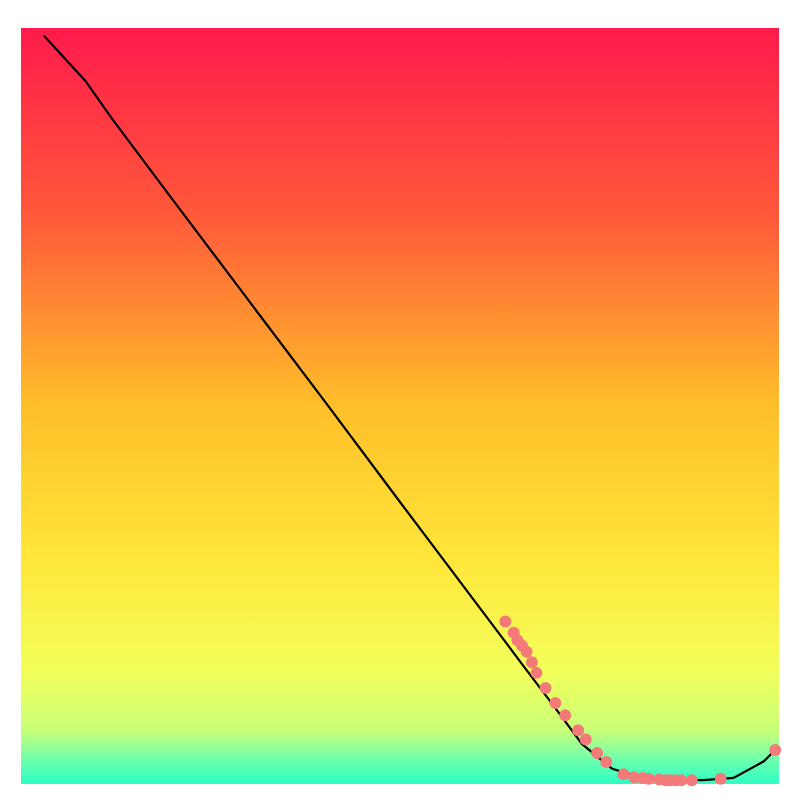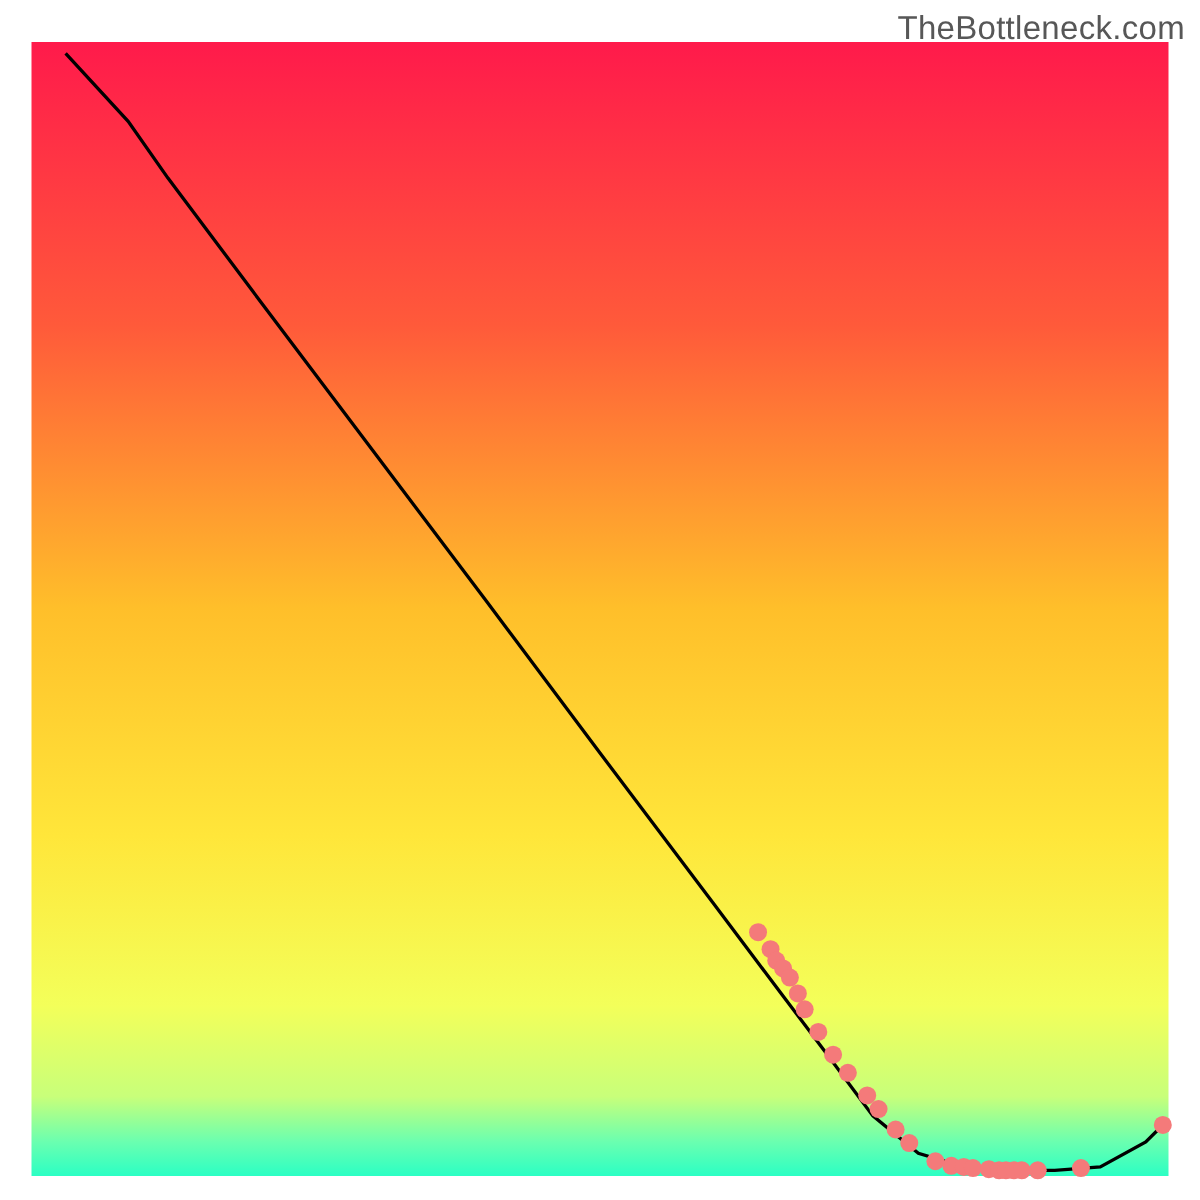--- a/index.html
+++ b/index.html
@@ -27,21 +27,20 @@
     z-index: 10;
   }
   svg {
     display: block;
   }
 </style>
 </head>
 <body>
 
 <div class="chart-wrap">
-  <div class="watermark">TheBottleneck.com</div>
 
   <svg id="chart-svg" width="800" height="800" viewBox="0 0 800 800">
     <defs>
       <linearGradient id="bg-grad" x1="0" y1="0" x2="0" y2="1">
           <stop offset="0%" stop-color="#ff1a4b"></stop>
           <stop offset="25%" stop-color="#ff5a3a"></stop>
           <stop offset="50%" stop-color="#ffbf2a"></stop>
           <stop offset="70%" stop-color="#ffe63a"></stop>
           <stop offset="85%" stop-color="#f3ff5a"></stop>
           <stop offset="93%" stop-color="#c8ff7a"></stop>

